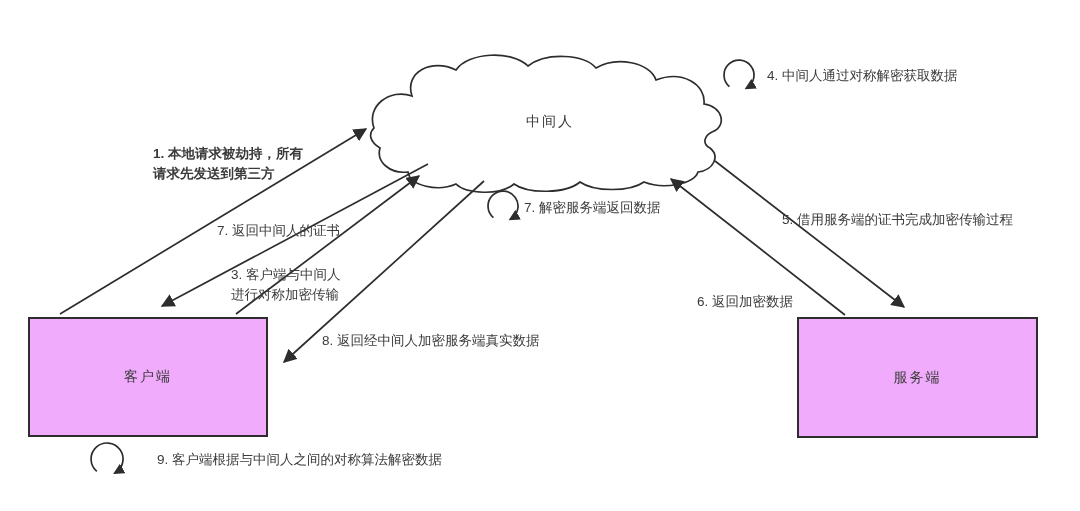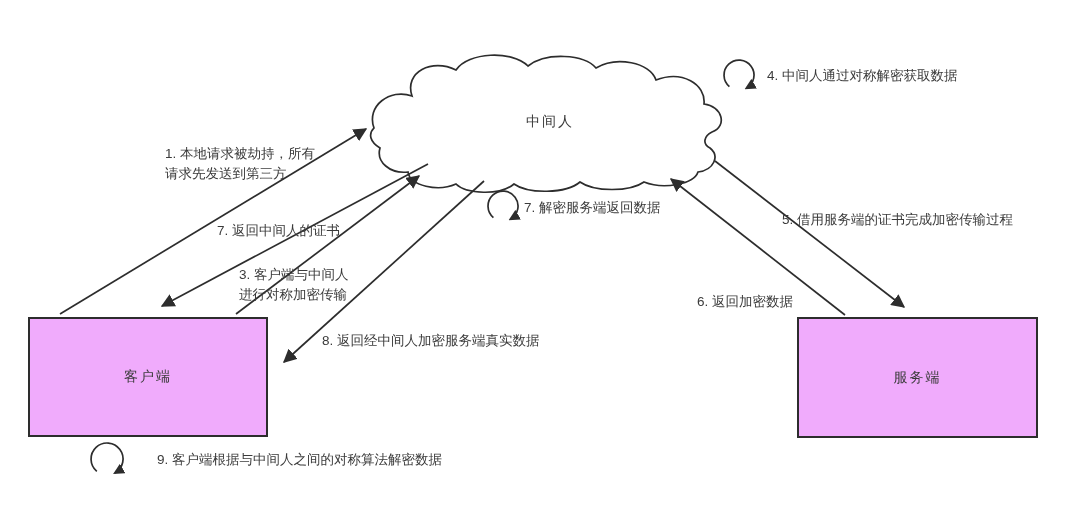--- a/index.html
+++ b/index.html
@@ -37,23 +37,23 @@
     letter-spacing: 2px;
     color: #3b3b3b;
   }
   .step {
     position: absolute;
     font-size: 13.5px;
     line-height: 20px;
     color: #3b3b3b;
     white-space: pre-line;
   }
-  .s1 { left: 165px; top: 144px; }
+  .s1 { left: 153px; top: 144px; font-weight: bold; }
   .s2 { left: 217px; top: 221px; }
-  .s3 { left: 231px; top: 265px; margin-left: 8px; }
+  .s3 { left: 231px; top: 265px; }
   .s4 { left: 767px; top: 66px; }
   .s5 { left: 782px; top: 210px; }
   .s6 { left: 697px; top: 260px; margin-top: 32px; }
   .s7 { left: 524px; top: 198px; }
   .s8 { left: 322px; top: 331px; }
   .s9 { left: 129px; top: 450px; margin-left: 28px; }
   .watermark {
     position: absolute;
     left: 804px; top: 441px;
     display: flex;

